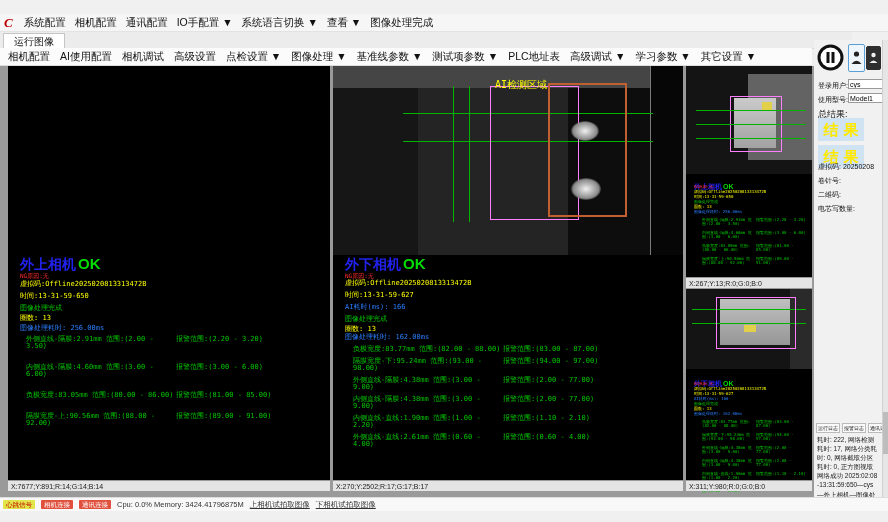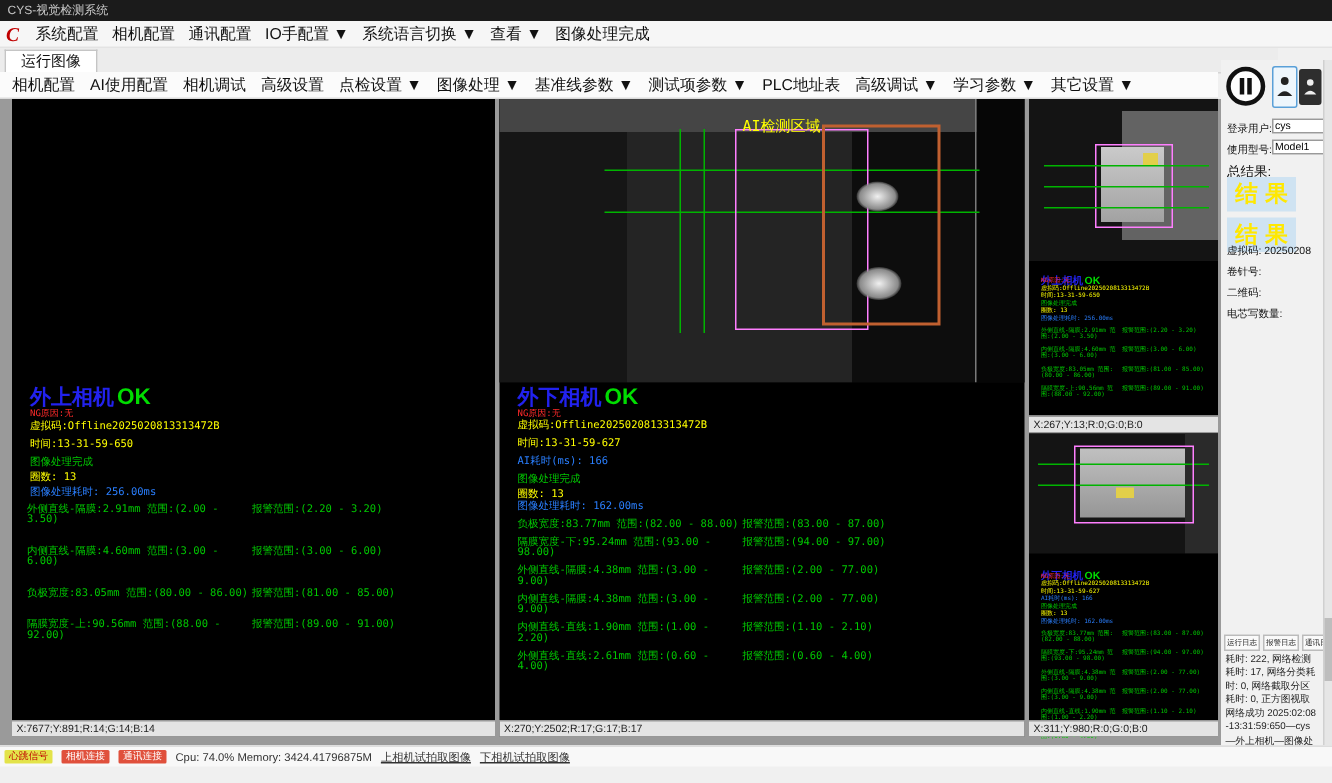--- a/index.html
+++ b/index.html
@@ -21,21 +21,21 @@
   
   .main{position:absolute;left:0;top:66px;width:888px;height:431px;background:#9a9a9a;}
   .panel{position:absolute;background:#000;}
   .xystrip{position:absolute;left:0;bottom:0;width:100%;height:11px;background:#e4e4e4;border-top:1px solid #9a9a9a;
            color:#222;font-size:7px;line-height:11px;padding-left:3px;box-sizing:border-box;}
   .img{position:absolute;left:0;top:0;overflow:hidden;}
   .ov{position:absolute;font-family:"DejaVu Sans Mono",monospace;white-space:nowrap;line-height:1;}
   .c-yellow{color:#ffff00}.c-green{color:#00c800}.c-blue{color:#2a7fff}.c-red{color:#ff2a2a}
   .cam-title{font-family:"Liberation Serif",serif;font-weight:bold;color:#2222ee;font-size:14px;}
   .cam-ok{font-family:"Liberation Sans",sans-serif;font-style:normal;color:#00dd00;font-size:15px;font-weight:bold;margin-left:2px;}
-  .mrow{display:flex;color:#00c800;font-family:"DejaVu Sans Mono",monospace;font-size:7px;line-height:7px;}
+  .mrow{display:flex;color:#00c800;font-family:"DejaVu Sans Mono",monospace;font-size:7px;line-height:7px;margin-left:8px;}
   .meas-big .mmain{width:150px;flex:none;}
   .meas-left .mrow{margin-bottom:14px;}
   .meas-right .mrow{margin-bottom:5px;}
   .meas-small .mrow{font-size:4px;line-height:4px;margin-bottom:5px;}
   .meas-small .mmain{width:54px;flex:none;}
   
   .shape{position:absolute;}
   .hline{position:absolute;height:1px;}
   .vline{position:absolute;width:1px;}
   
@@ -56,23 +56,20 @@
   .badge-yellow{background:#e3e34a;color:#c00000;}
   .badge-red{background:#e0503c;color:#ffffff;}
   .sb-text{font-size:7.5px;color:#333;}
   .sb-link{font-size:7.5px;color:#333;text-decoration:underline;}
 </style>
 </head>
 <body>
 
 <div class="app">
 
-  <div class="titlebar">
-    <span>CYS-视觉检测系统</span>
-  </div>
 
   <div class="menubar">
     <span class="logo">C</span>
     <span style="display:flex;gap:9px;">
         <span class="menu-item">系统配置</span>
         <span class="menu-item">相机配置</span>
         <span class="menu-item">通讯配置</span>
         <span class="menu-item">IO手配置 ▼</span>
         <span class="menu-item">系统语言切换 ▼</span>
         <span class="menu-item">查看 ▼</span>
@@ -330,18 +327,18 @@
 
     <div class="sb-scroll">
       <div class="sb-thumb"></div>
     </div>
   </div>
 
   <div class="statusbar">
     <span class="badge badge-yellow">心跳信号</span>
     <span class="badge badge-red">相机连接</span>
     <span class="badge badge-red">通讯连接</span>
-    <span class="sb-text">Cpu: 74.0% Memory: 3424.41796875M</span>
+    <span class="sb-text">Cpu: 0.0% Memory: 3424.41796875M</span>
     <span class="sb-link">上相机试拍取图像</span>
     <span class="sb-link">下相机试拍取图像</span>
   </div>
 
 </div>
 
 </body></html>

